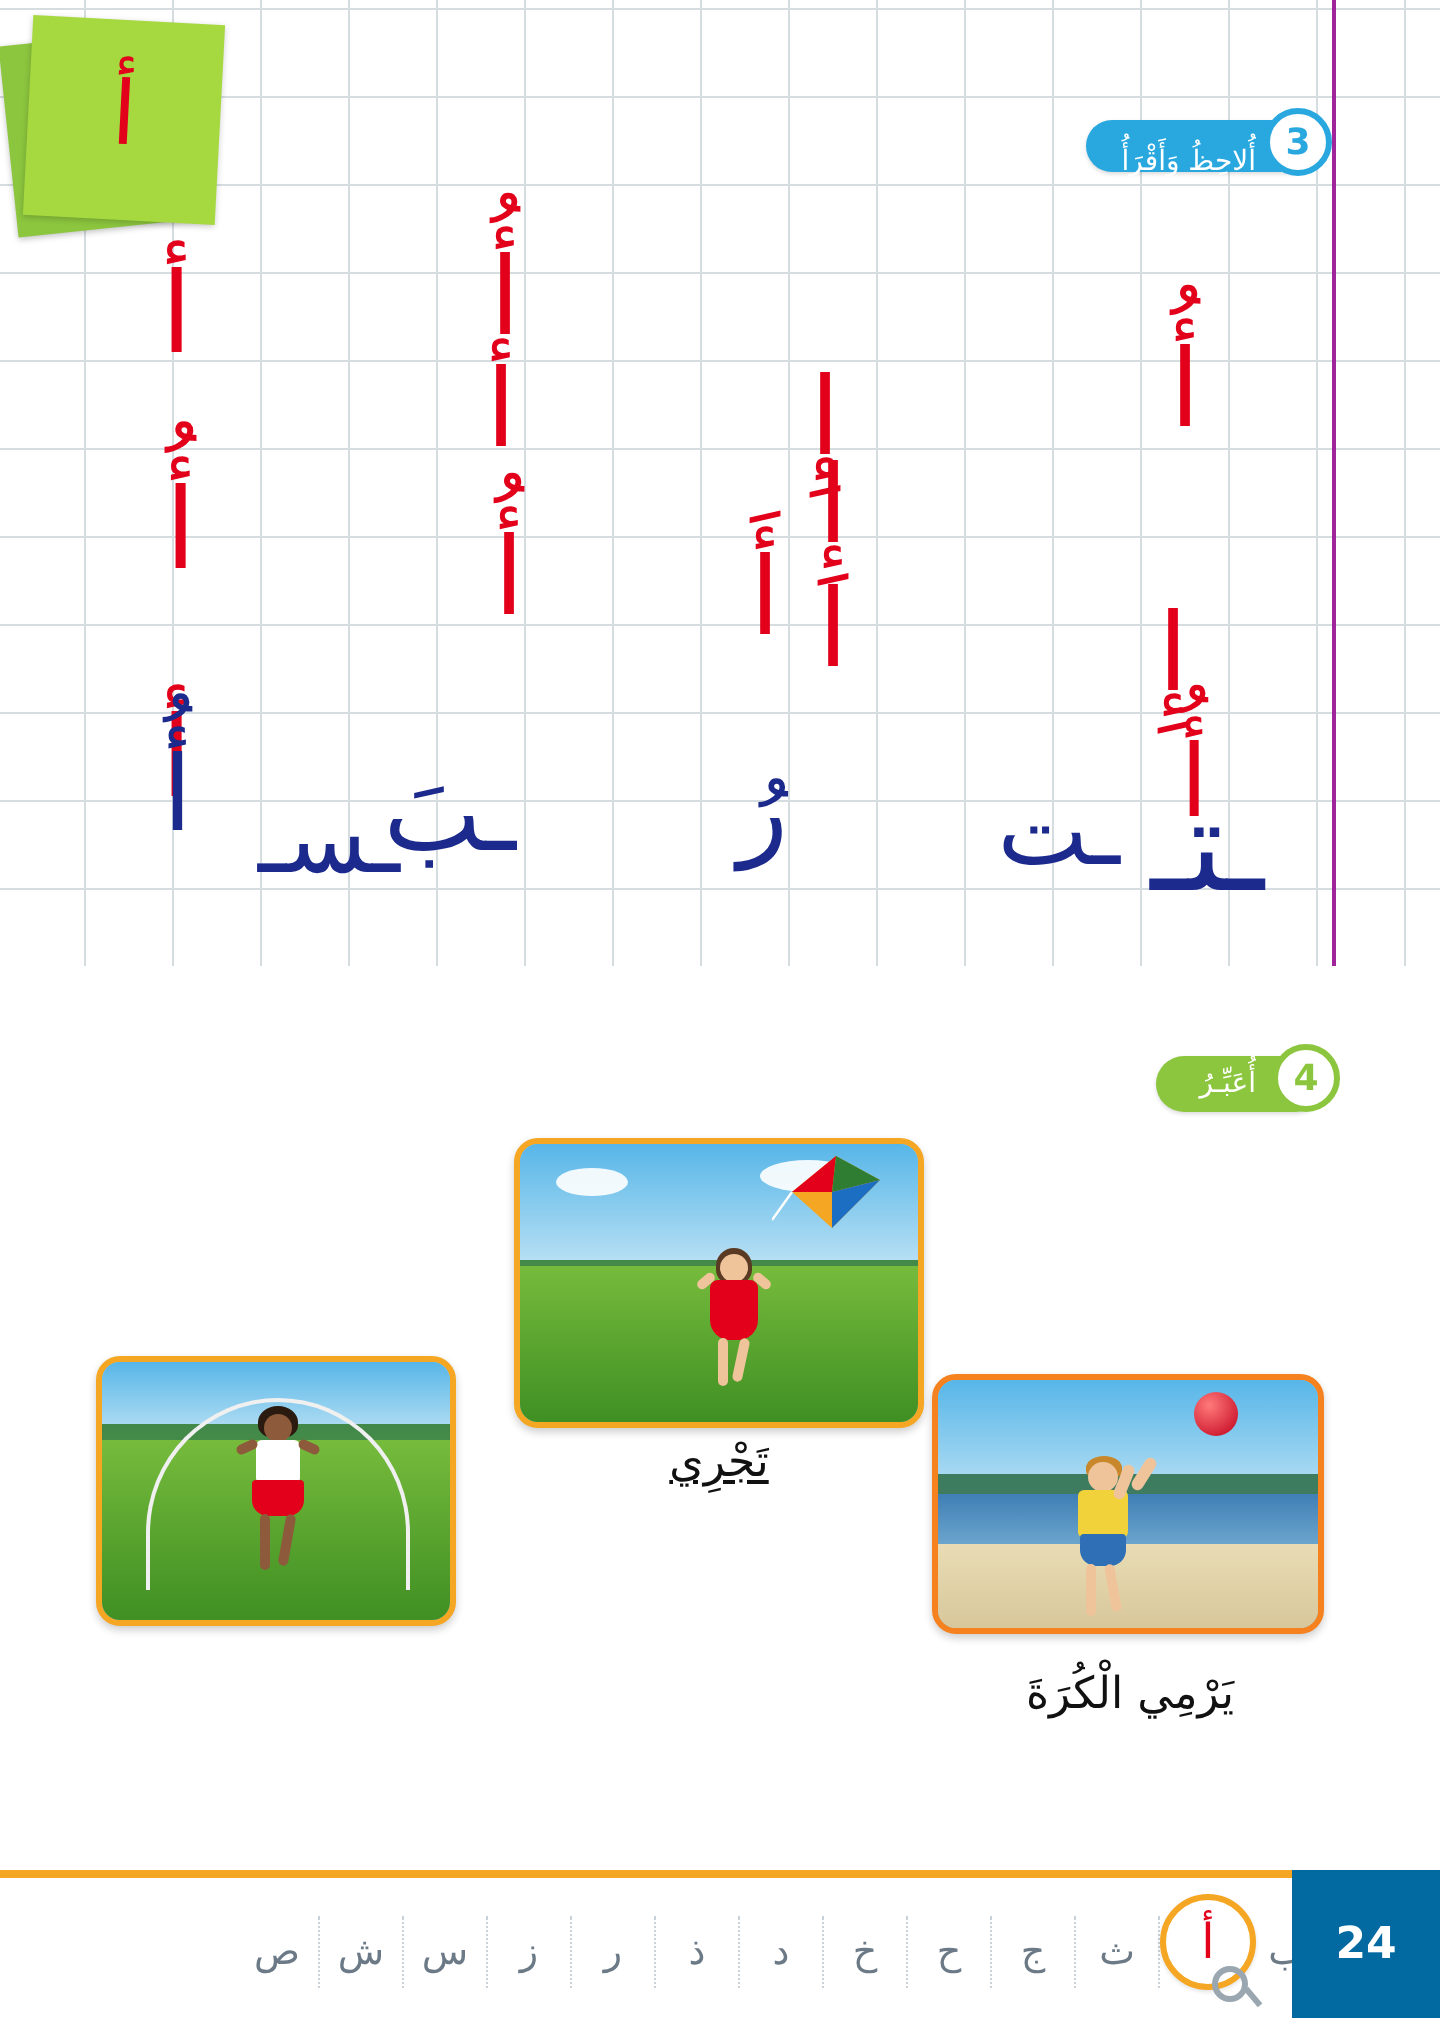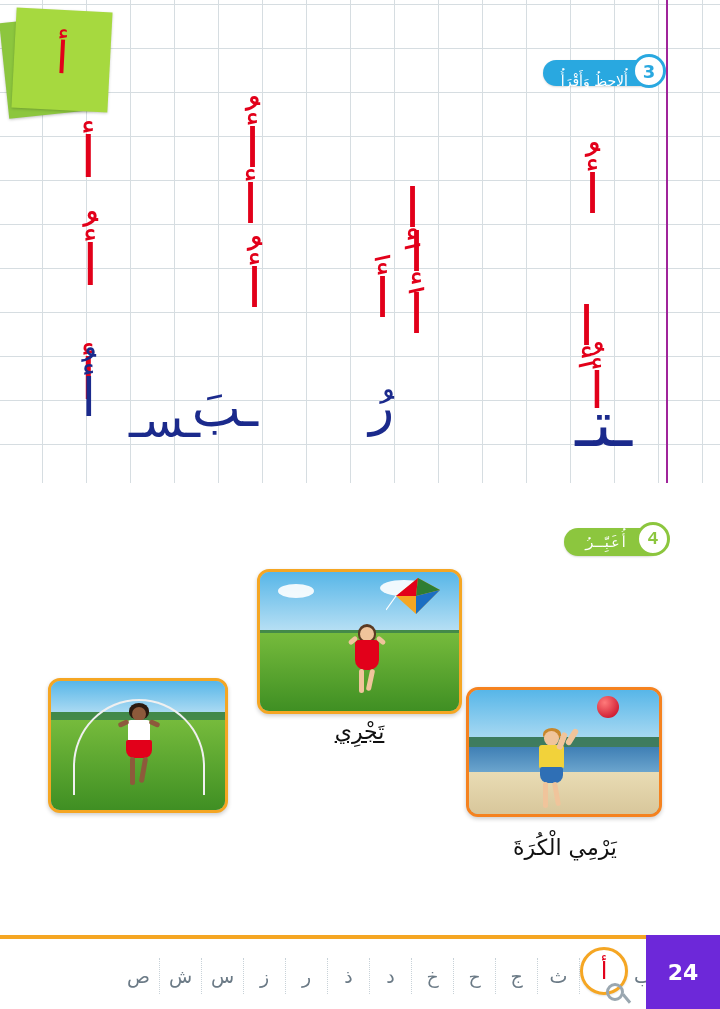--- a/index.html
+++ b/index.html
@@ -95,21 +95,21 @@
   .red { color:#e2001a; }
   .blue { color:#1b2a8c; }
 
   
   .sec4 {
     position:absolute; left:0; top:505px; width:720px; height:430px;
     background:#ffffff;
   }
   .banner4 {
     position:absolute; right:58px; top:20px; height:34px;
-    display:flex; align-items:center;font-family:Liberation Mono, monospace;
+    display:flex; align-items:center;
   }
   .banner4-pill {
     height:28px;
     background:#8cc63e;
     border-radius:14px;
     padding:0 34px 0 22px;
     display:flex; align-items:center; justify-content:center;
     color:#ffffff; font-size:14px; white-space:nowrap;
     box-shadow:0 1px 2px rgba(0,0,0,0.15);
   }
@@ -200,21 +200,21 @@
     border:3px solid #9aa7b0;
     background:transparent;
   }
   .magnifier:after {
     content:""; position:absolute; right:-7px; bottom:-6px;
     width:3px; height:11px; background:#9aa7b0;
     transform:rotate(-40deg);
   }
   .page-num-box {
     position:absolute; right:0; top:0; width:74px; height:74px;
-    background:#6d28d9;
+    background:#0369a1;
     display:flex; align-items:center; justify-content:center;
     color:#ffffff; font-size:22px; font-weight:bold;
   }
 </style>
 </head>
 <body>
 
 <div id="page">
 
   <div class="grid-section">
@@ -248,20 +248,21 @@
       <span class="ltr red" style="right:296px;top:288px;font-size:54px;">ا</span>
 
       <span class="ltr red" style="right:120px;top:168px;font-size:54px;">أُ</span>
       <span class="ltr red" style="right:126px;top:300px;font-size:54px;">إِ</span>
       <span class="ltr red" style="right:116px;top:366px;font-size:50px;">أُ</span>
 
       <span class="ltr blue" style="right:624px;top:372px;font-size:52px;">أُ</span>
       <span class="ltr blue" style="right:462px;top:382px;font-size:52px;">ـبَ</span>
       <span class="ltr blue" style="right:520px;top:396px;font-size:48px;">ـسـ</span>
       <span class="ltr blue" style="right:326px;top:380px;font-size:52px;">رُ</span>
+      <span class="ltr blue" style="right:160px;top:392px;font-size:48px;">ـت</span>
       <span class="ltr blue" style="right:88px;top:392px;font-size:64px;">ـتـ</span>
     </div>
 
     <div class="grid-fade-bottom"></div>
   </div>
 
   <div class="sec4">
 
     <div class="banner4">
       <div class="banner4-pill">أُعَبِّـرُ</div>

